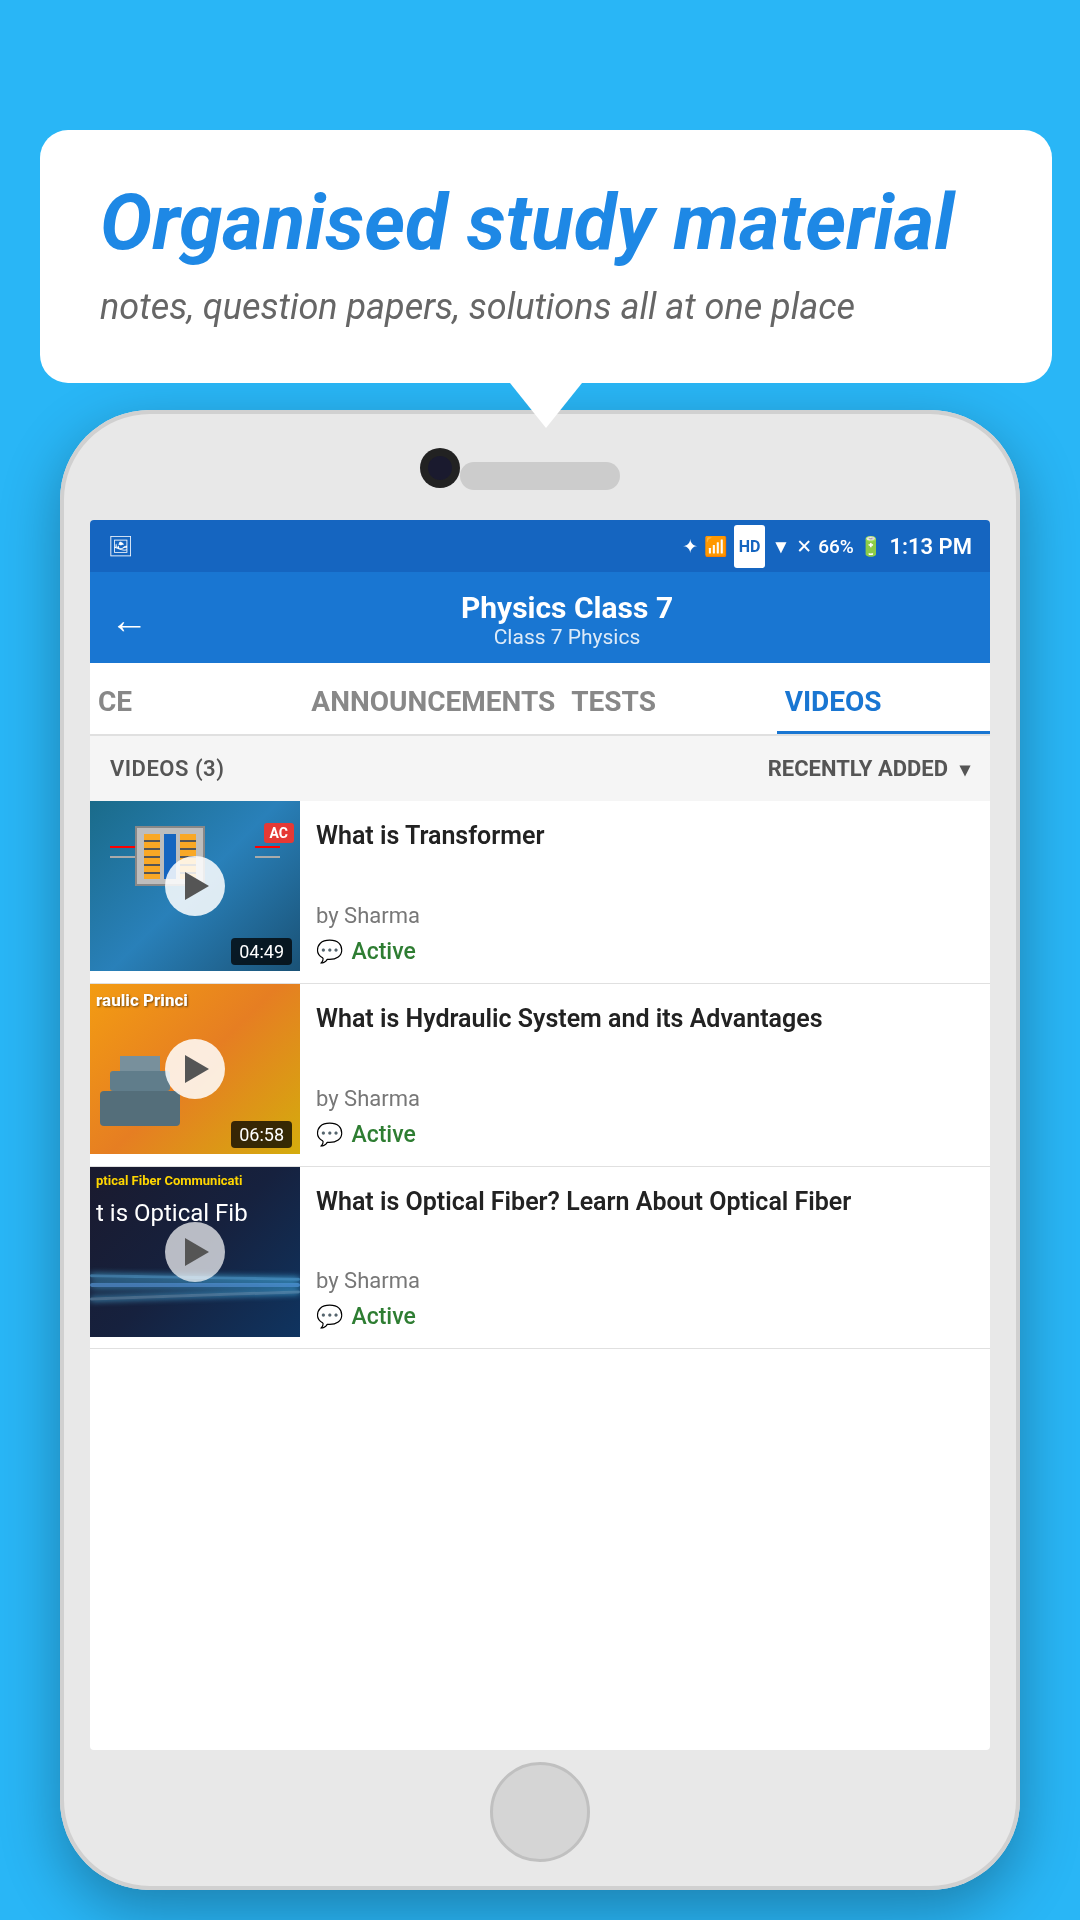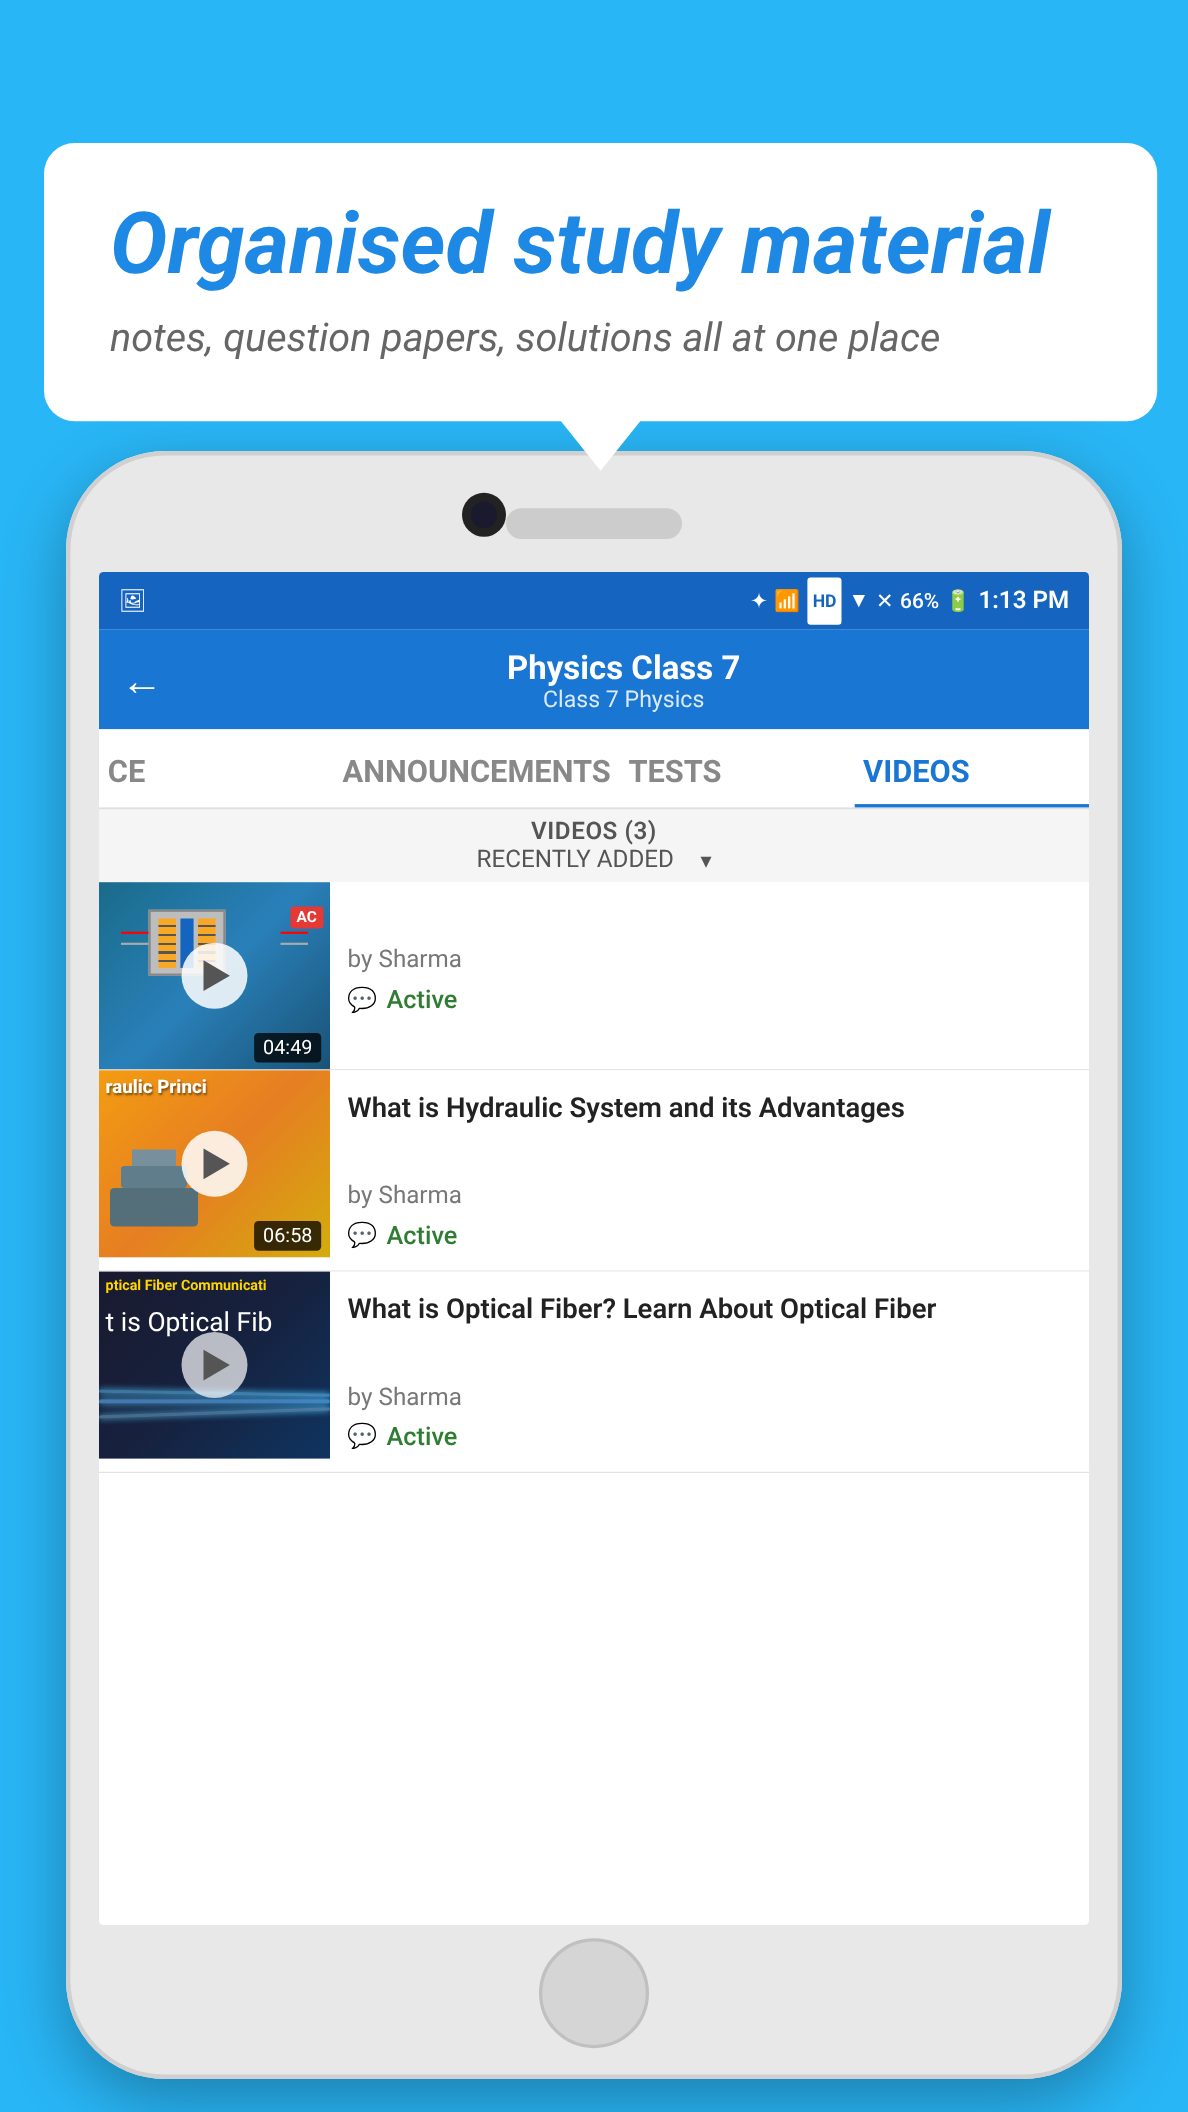--- a/index.html
+++ b/index.html
@@ -197,39 +197,38 @@
       bottom: 0;
       left: 0;
       right: 0;
       height: 3px;
       background: #1976d2;
     }
 
     
     .list-header {
       background: #f5f5f5;
-      padding: 8px 20px;
+      padding: 20px 20px;
       display: flex;
       justify-content: space-between;
       align-items: center;
-      flex-direction: column;
     }
     .list-count {
       font-size: 22px;
       font-weight: 600;
       color: #555;
       letter-spacing: 0.5px;
     }
     .sort-btn {
       font-size: 22px;
-      font-weight: 400;
+      font-weight: 700;
       color: #555;
       display: flex;
       align-items: center;
-      gap: 24px;
+      gap: 12px;
       cursor: pointer;
     }
     .sort-chevron {
       font-size: 20px;
       color: #555;
     }
 
     
     .video-item {
       display: flex;
@@ -385,20 +384,21 @@
           <div style="position:absolute;left:0;top:40px;width:25px;height:2px;background:#aaa;"></div>
           <div style="position:absolute;right:0;top:40px;width:25px;height:2px;background:#aaa;"></div>
         </div>
         <div class="play-btn">
           <div class="play-triangle"></div>
         </div>
         <div class="video-duration">04:49</div>
         <div style="position:absolute;top:22px;right:6px;background:#e53935;color:white;font-size:14px;font-weight:700;padding:2px 6px;border-radius:3px;">AC</div>
       </div>
       <div class="video-info">
+        <div class="video-title">What is  Transformer</div>
         <div class="video-author">by Sharma</div>
         <div class="video-status">
           <span style="color:#2e7d32;font-size:22px;">💬</span>
           <span class="status-text">Active</span>
         </div>
       </div>
     </div>
 
     <div class="video-item">
       <div class="video-thumb video-thumb-2">

